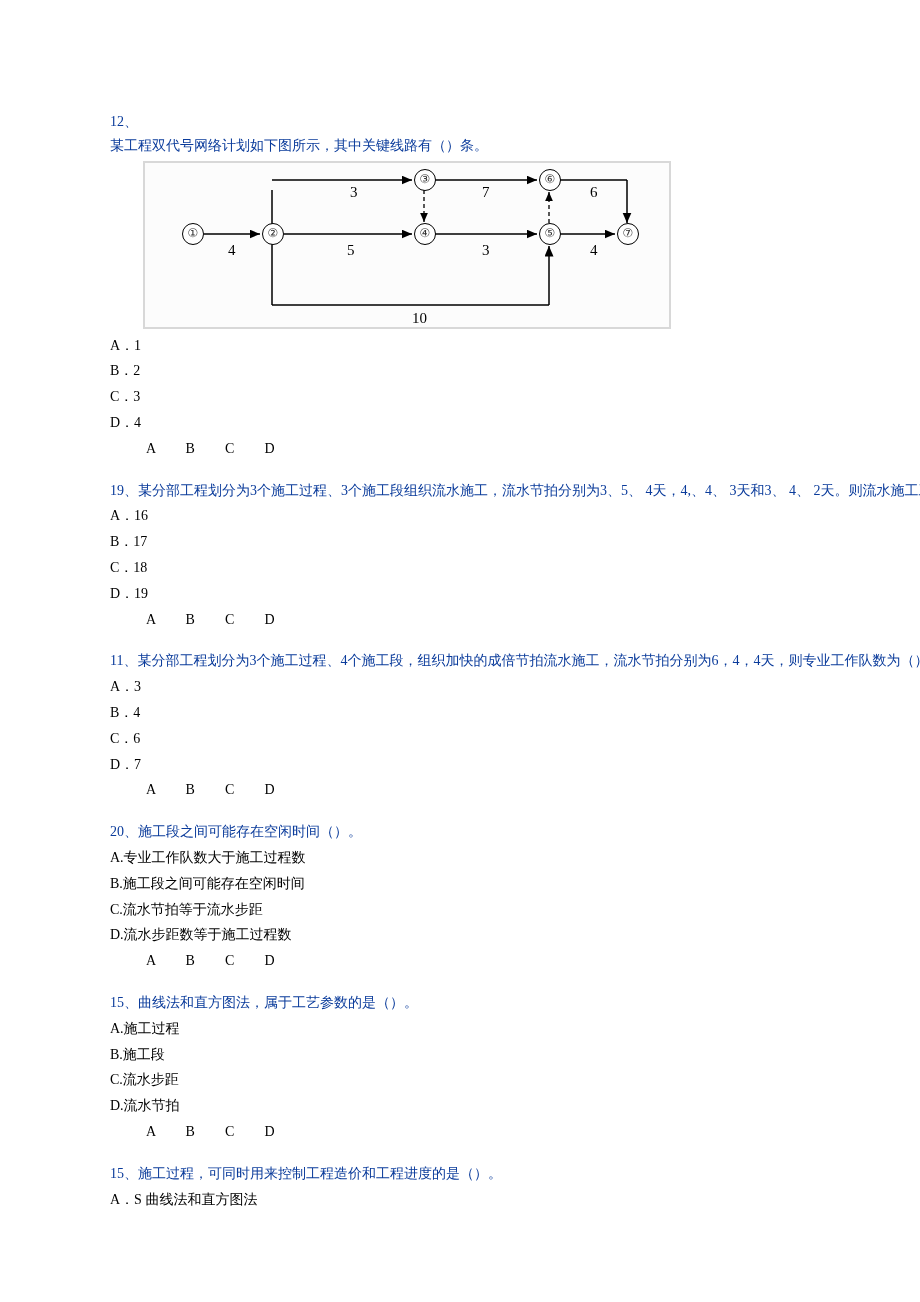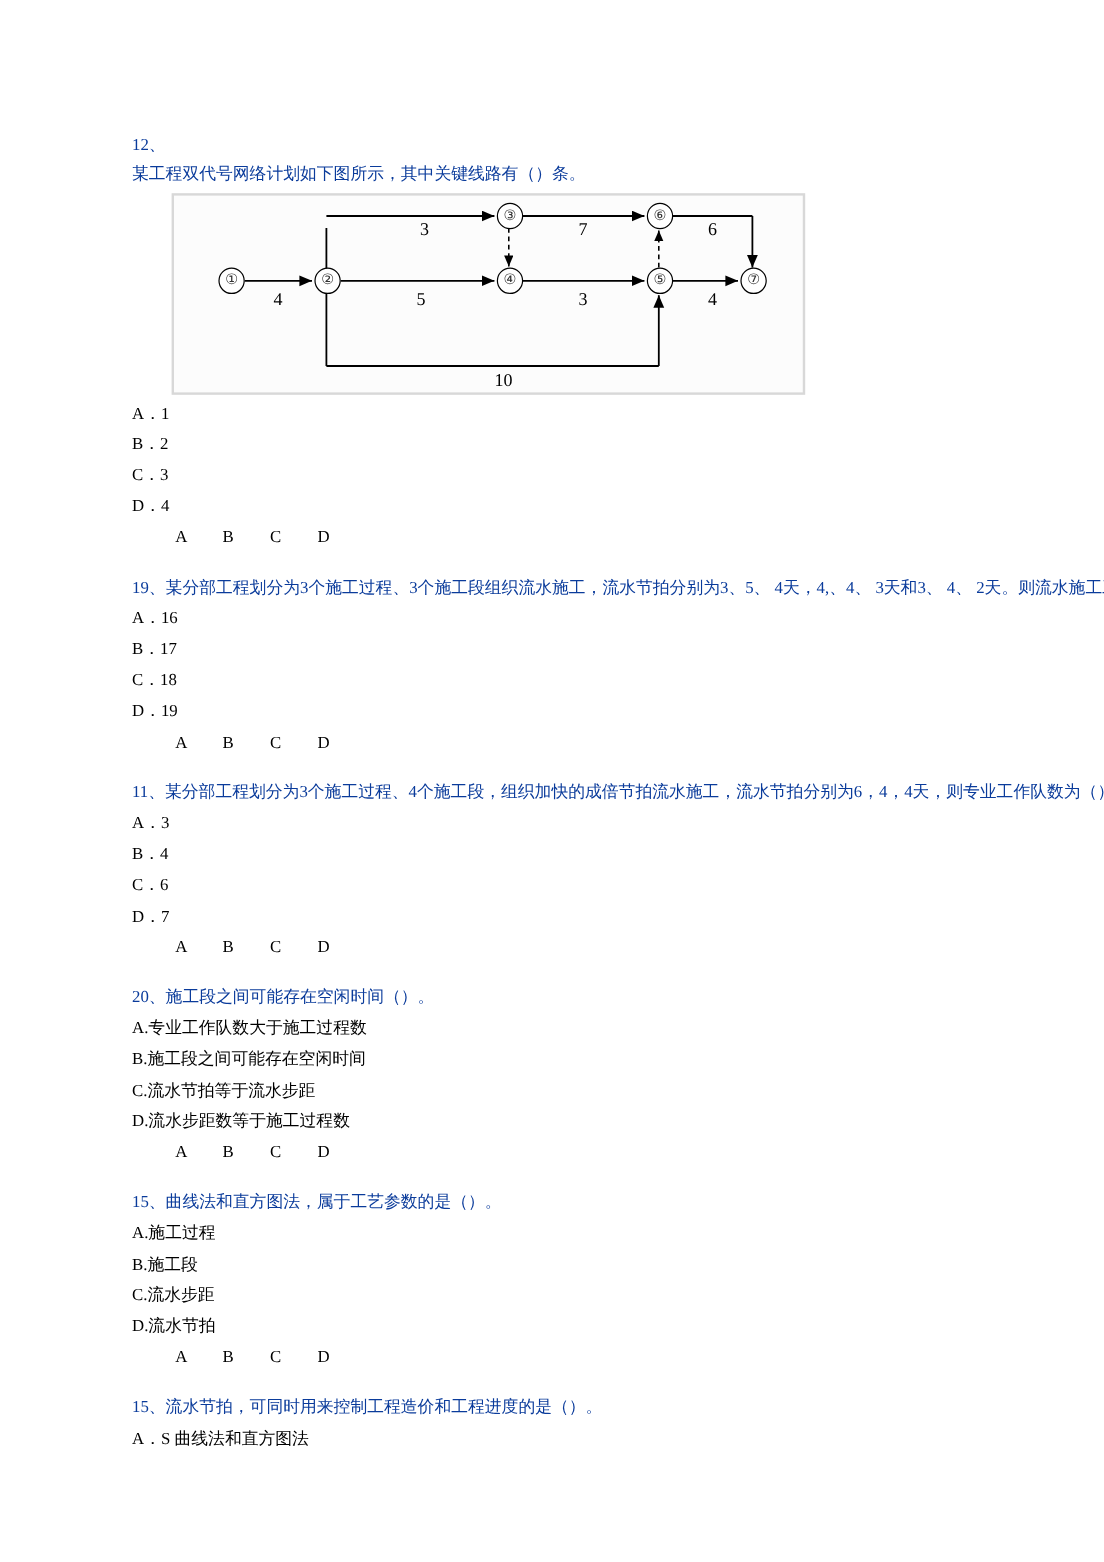--- a/index.html
+++ b/index.html
@@ -183,15 +183,15 @@
   <div class="black opt-line">D.流水节拍</div>
   <div class="black answer-row">
     <span>A</span>
     <span>B</span>
     <span>C</span>
     <span>D</span>
   </div>
 </div>
 
 <div class="qblock">
-  <div class="qtext"><span class="qnum">15、</span><span>流水节拍，可同时用来控制工程造价和工程进度的是（）。</span></div>
+  <div class="qtext"><span class="qnum">15、</span><span>施工过程，可同时用来控制工程造价和工程进度的是（）。</span></div>
   <div class="black opt-line">A．S 曲线法和直方图法</div>
 </div>
 
 </body></html>

